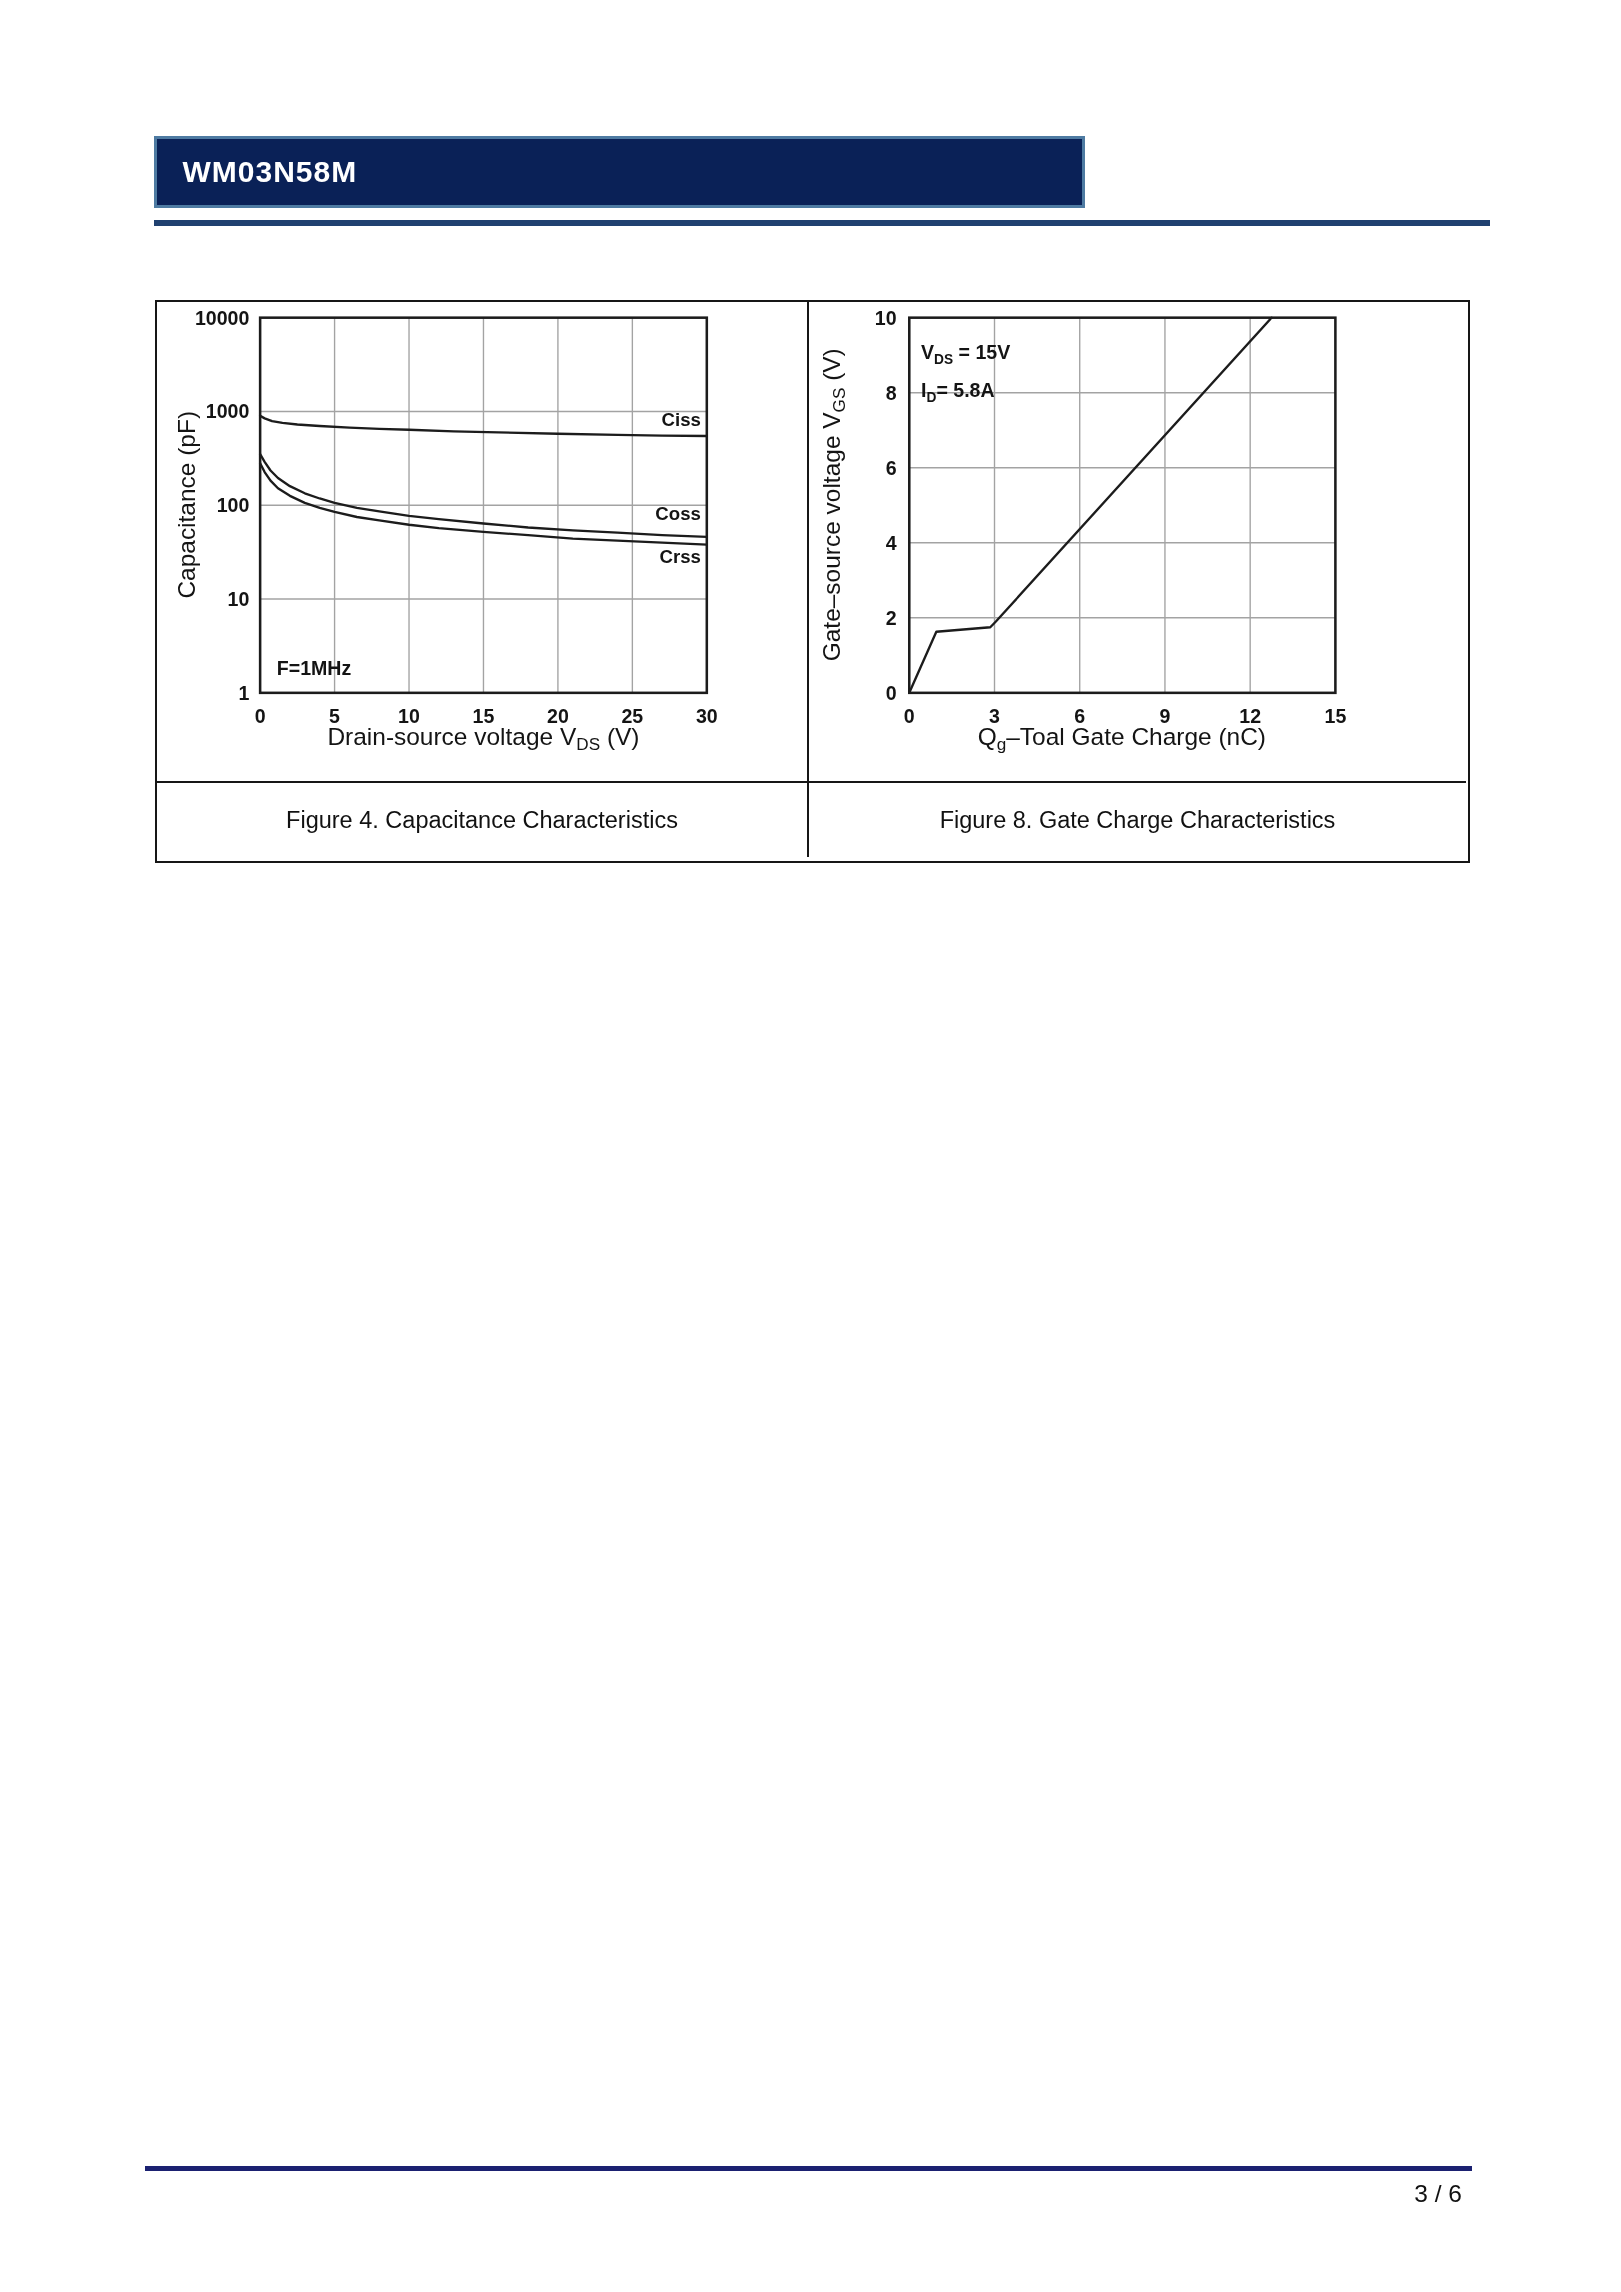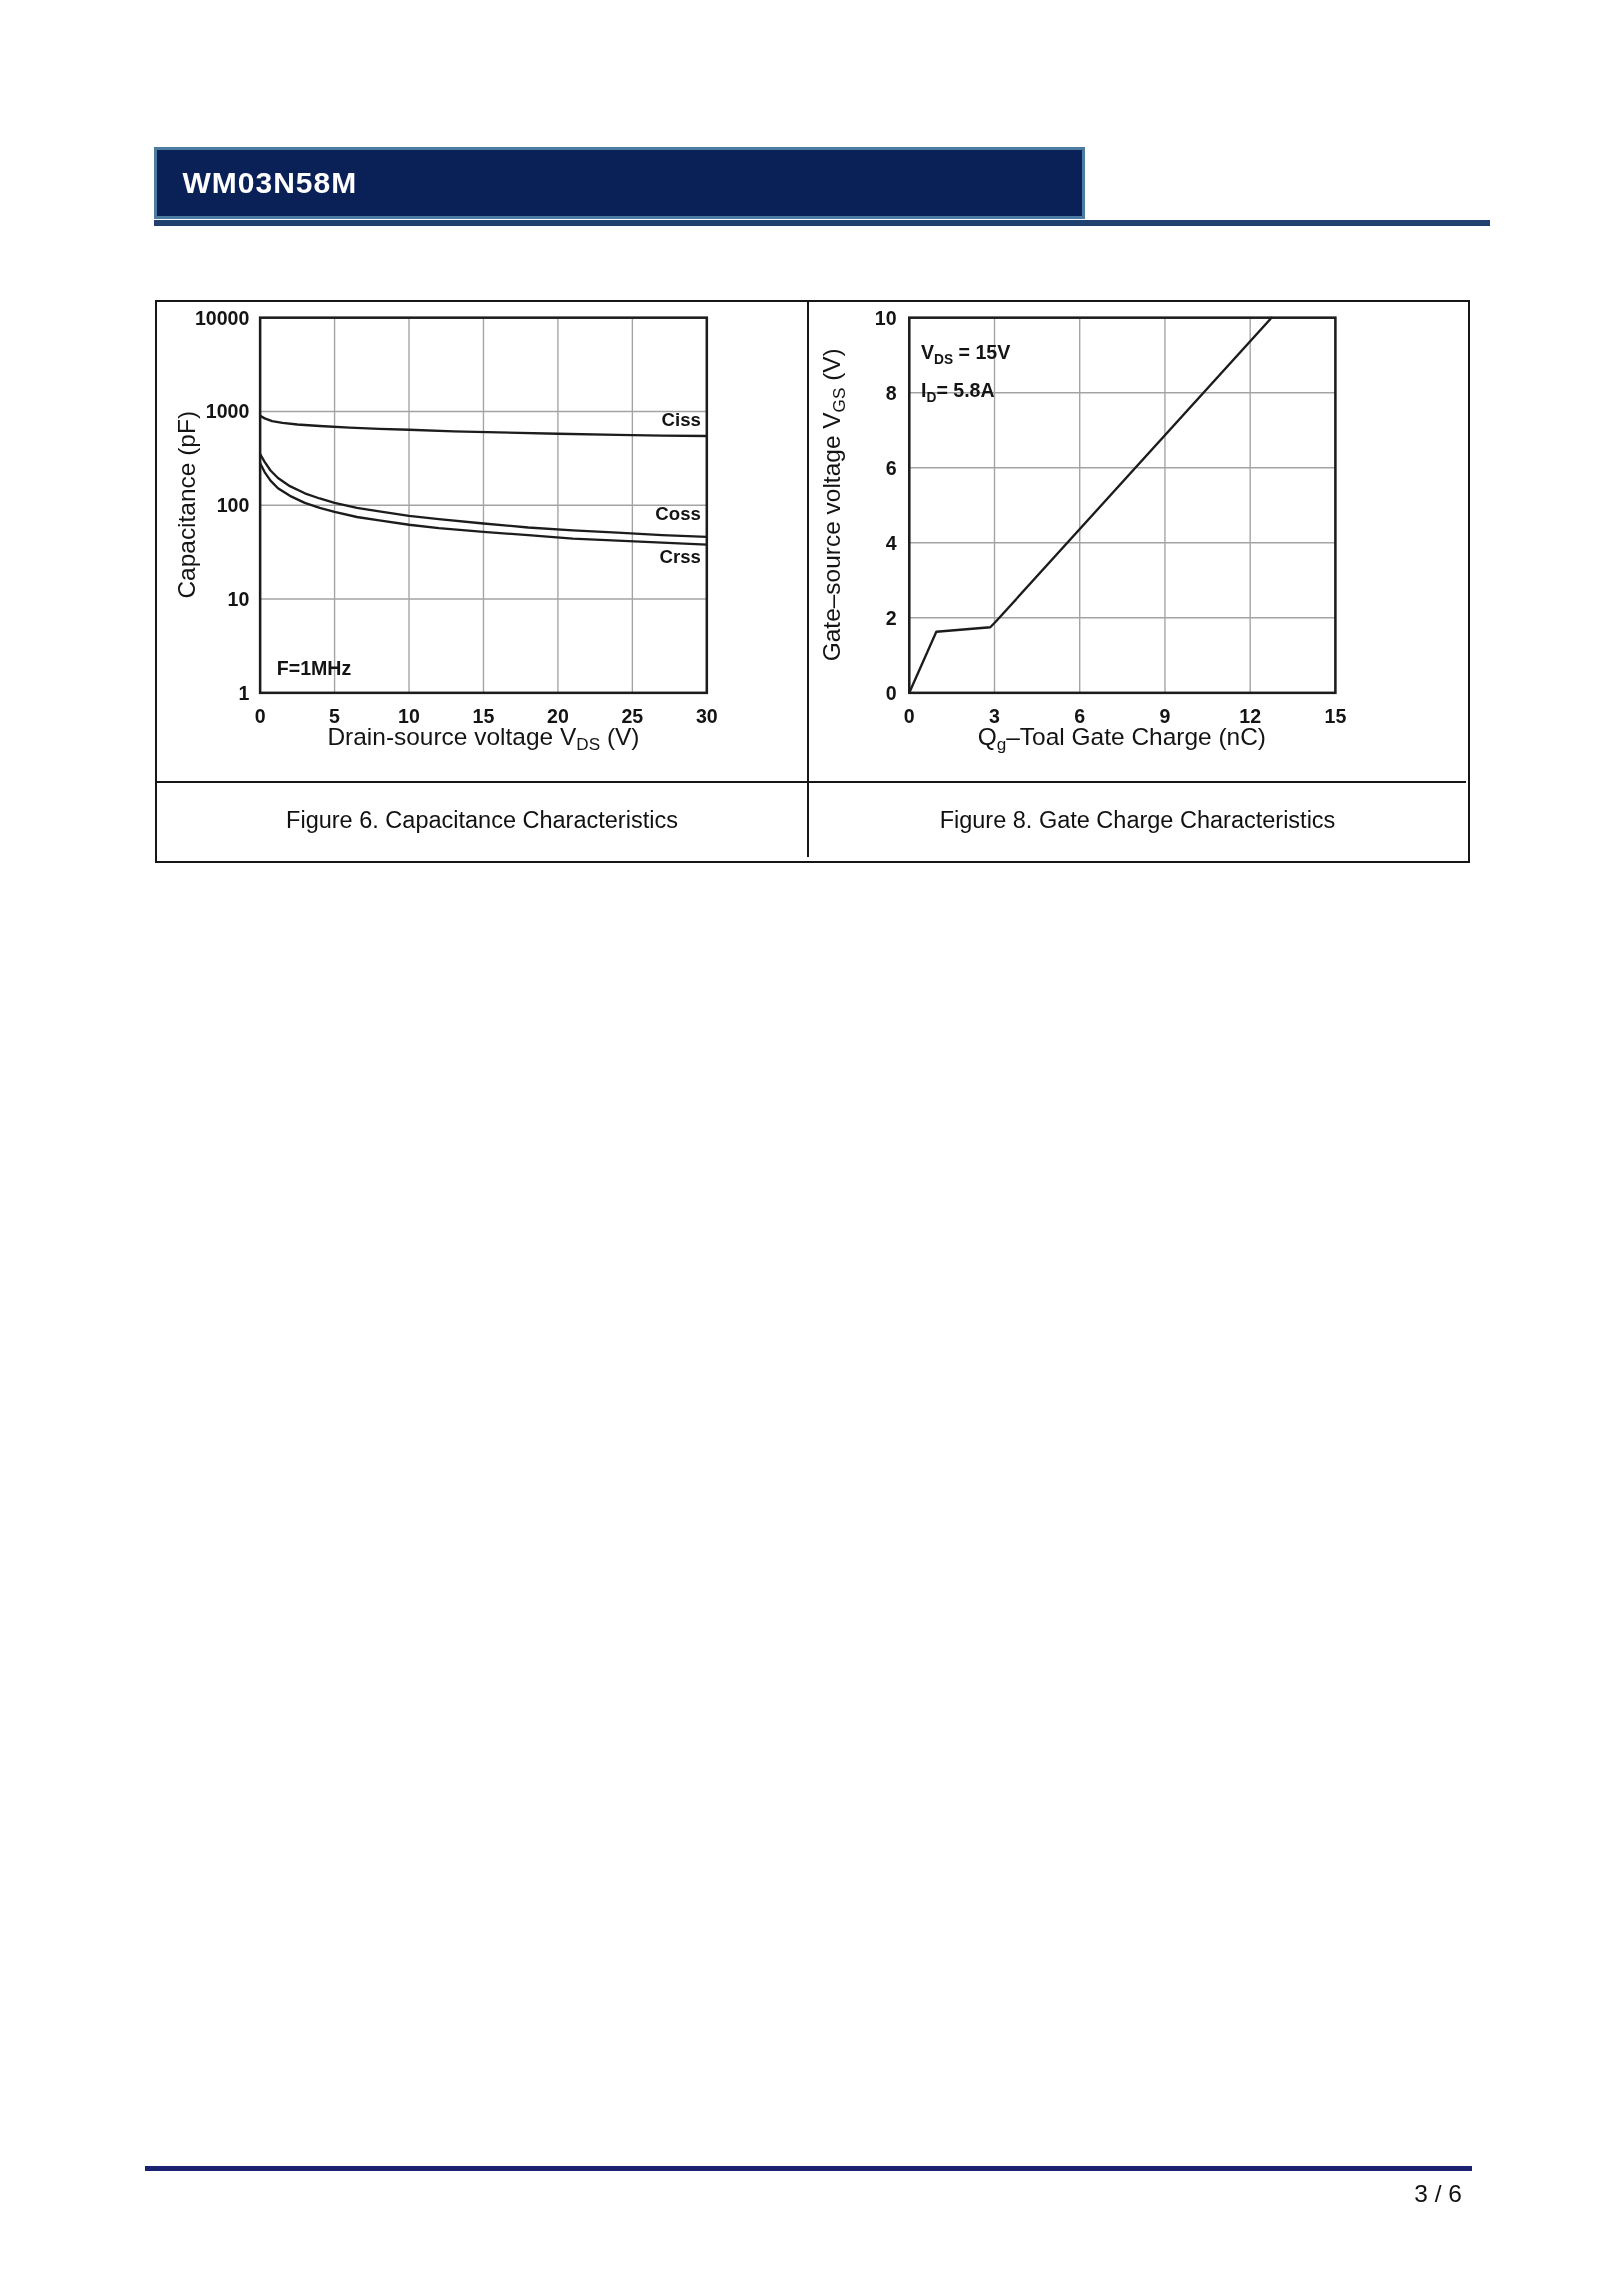--- a/index.html
+++ b/index.html
@@ -1,19 +1,19 @@
 <!DOCTYPE html>
 <html><head>
 <meta charset="utf-8">
 <style>
   html,body{margin:0;padding:0;background:#e8e8e8}
   .page{position:relative;width:1621px;height:2293px;background:#ffffff;
         font-family:"Liberation Sans","DejaVu Sans",sans-serif;overflow:hidden;margin:0 auto}
 
-  .header-bar{position:absolute;left:154px;top:147px;width:931px;height:72px;
+  .header-bar{position:absolute;left:154px;top:136px;width:931px;height:72px;
     box-sizing:border-box;background:#0a2157;border:3.9px solid #4e7ba2;
     display:flex;align-items:center}
   .header-title{color:#ffffff;font-size:30px;font-weight:bold;padding-left:25.5px;letter-spacing:1px}
   .header-underline{position:absolute;left:154px;top:220px;width:1336px;height:5.9px;background:#204170}
 
   .figure-table{position:absolute;left:155px;top:300px;width:1315px;height:563px;
     box-sizing:border-box;border:2.9px solid #161616}
   .chart-cell{position:absolute;top:0;height:479px;overflow:hidden;background:#fff}
   .chart-cell.left{left:0;width:650px;border-right:2.9px solid #161616}
   .chart-cell.right{left:653px;width:657px}
@@ -103,21 +103,21 @@
           <text x="88" y="252.79999999999998" class="tick" text-anchor="end"><tspan>4</tspan></text>
           <text x="88" y="176.20000000000002" class="tick" text-anchor="end"><tspan>6</tspan></text>
           <text x="88" y="99.60000000000001" class="tick" text-anchor="end"><tspan>8</tspan></text>
           <text x="88" y="23" class="tick" text-anchor="end"><tspan>10</tspan></text>
           <text x="318" y="452" class="axis-title" text-anchor="middle"><tspan>Q</tspan><tspan class="sub" dy="5">g</tspan><tspan dy="-5">–Toal Gate Charge  (nC)</tspan></text>
           <text x="30" y="207" class="axis-title" text-anchor="middle" transform="rotate(-90 30 207)"><tspan>Gate–source voltage V</tspan><tspan class="sub" dy="5">GS</tspan><tspan dy="-5"> (V)</tspan></text>
           <text x="113" y="58" class="ann" text-anchor="start"><tspan>V</tspan><tspan class="sub" dy="5">DS</tspan><tspan dy="-5"> = 15V</tspan></text>
           <text x="113" y="97" class="ann" text-anchor="start"><tspan>I</tspan><tspan class="sub" dy="5">D</tspan><tspan dy="-5">= 5.8A</tspan></text>
         </svg></div>
     <div class="caption-row">
-      <div class="caption-cell left">Figure 6. Capacitance Characteristics</div>
+      <div class="caption-cell left">Figure 4. Capacitance Characteristics</div>
       <div class="caption-cell right">Figure 8. Gate Charge Characteristics</div>
     </div>
   </div>
 
   <div class="footer-rule"></div>
   <div class="page-number">3 / 6</div>
 
 </div>
 
 

